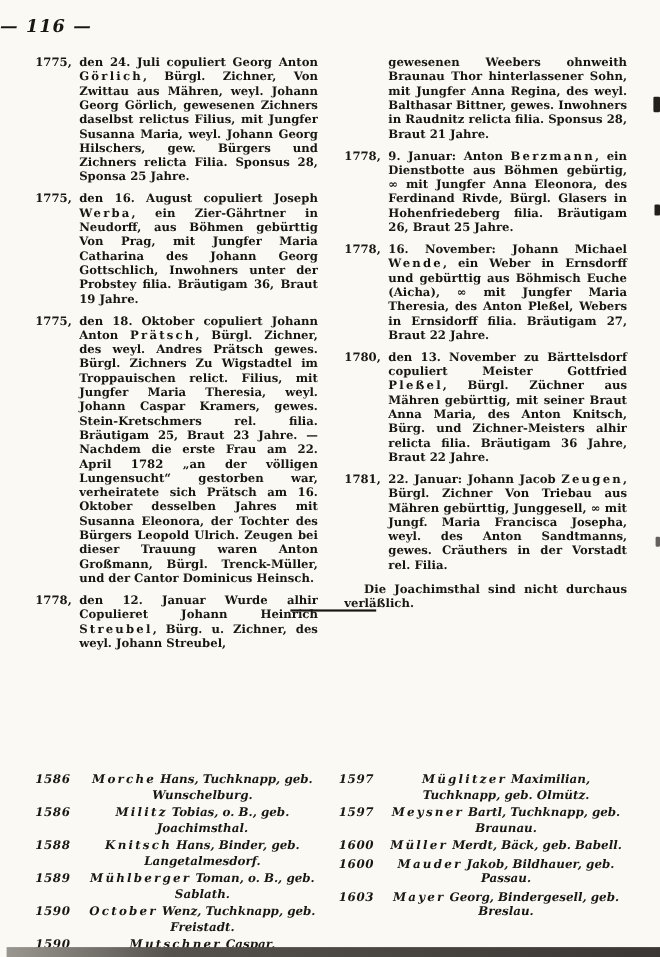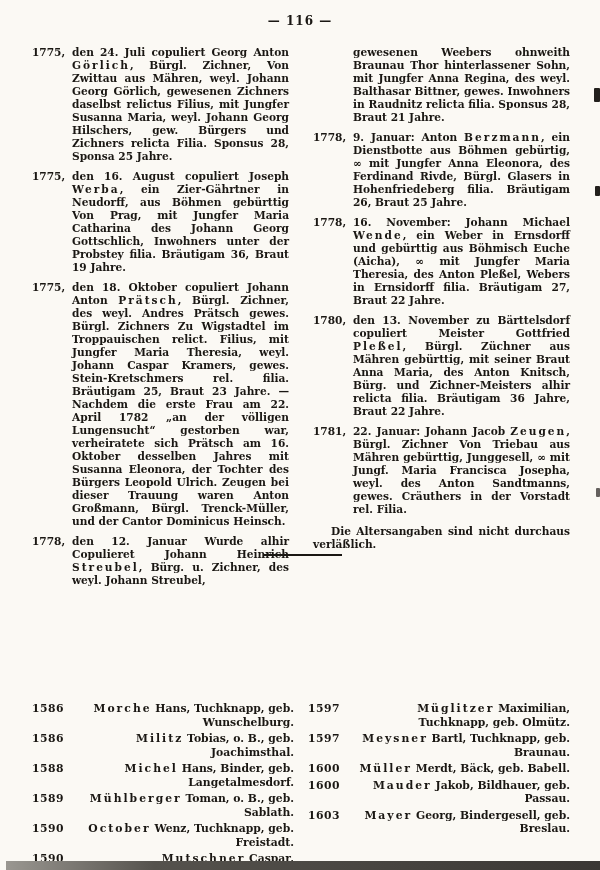--- a/index.html
+++ b/index.html
@@ -6,25 +6,26 @@
   .page{
     position:relative;
     width:600px;height:870px;
     margin:0 auto;
     background:#fbf9f4;
     font-family:"DejaVu Serif", serif;
     color:#1a1713;
     overflow:hidden;
   }
   .pageno{
-    text-align:center;
+    text-align:left;
     padding-top:14px;
-    font-size:12px;
+    font-size:16px;
     font-weight:bold;
     letter-spacing:1px;
+    font-style:italic;
   }
   
   .cols{
     display:flex;
     gap:24px;
     padding:18px 30px 0 32px;
   }
   .col{width:270px;font-size:10.6px;line-height:13px;font-weight:bold;text-align:justify;}
   .record{position:relative;padding-left:40px;margin-bottom:7px;}
   .record .year{position:absolute;left:0;top:0;}
@@ -43,21 +44,21 @@
   .title-line2{font-size:17.5px;font-weight:bold;line-height:24px;}
   .byline{margin-top:9px;font-size:12px;font-weight:bold;}
   .subline{margin-top:9px;font-size:11px;font-weight:bold;}
   
   .roster{
     position:absolute;left:32px;top:702px;
     width:538px;
     display:flex;gap:14px;
   }
   .roster-col{width:262px;font-size:10.8px;line-height:13.5px;font-weight:bold;}
-  .roster-row{position:relative;padding-left:42px;margin-bottom:3px;text-align:right;}
+  .roster-row{position:relative;padding-left:42px;margin-bottom:3px;text-align:center;font-style:italic;}
   .roster-row .year{position:absolute;left:0;top:0;letter-spacing:0.5px;}
   
   .edge-mark{position:absolute;background:#23201c;border-radius:1px;}
   .bottom-band{
     position:absolute;left:6px;right:0;bottom:0;height:9px;
     background:linear-gradient(to right,#9a9791,#55524d 25%,#45423e 70%,#3a3734);
   }
 </style>
 </head>
 <body>
@@ -74,32 +75,32 @@
         <div class="record"><span class="year">1778,</span><span><span>den 12. Januar Wurde alhir Copulieret Johann Heinrich </span><span class="spaced">Streubel</span><span>, Bürg. u. Zichner, des weyl. Johann Streubel,</span></span></div>
       </div>
     <div class="col">
       <div>
           <div class="record"><span><span>gewesenen Weebers ohnweith Braunau Thor hinterlassener Sohn, mit Jungfer Anna Regina, des weyl. Balthasar Bittner, gewes. Inwohners in Raudnitz relicta filia. Sponsus 28, Braut 21 Jahre.</span></span></div>
           <div class="record"><span class="year">1778,</span><span><span>9. Januar: Anton </span><span class="spaced">Berzmann</span><span>, ein Dienstbotte aus Böhmen gebürtig, ∞ mit Jungfer Anna Eleonora, des Ferdinand Rivde, Bürgl. Glasers in Hohenfriedeberg filia. Bräutigam 26, Braut 25 Jahre.</span></span></div>
           <div class="record"><span class="year">1778,</span><span><span>16. November: Johann Michael </span><span class="spaced">Wende</span><span>, ein Weber in Ernsdorff und gebürttig aus Böhmisch Euche (Aicha), ∞ mit Jungfer Maria Theresia, des Anton Pleßel, Webers in Ernsidorff filia. Bräutigam 27, Braut 22 Jahre.</span></span></div>
           <div class="record"><span class="year">1780,</span><span><span>den 13. November zu Bärttelsdorf copuliert Meister Gottfried </span><span class="spaced">Pleßel</span><span>, Bürgl. Züchner aus Mähren gebürttig, mit seiner Braut Anna Maria, des Anton Knitsch, Bürg. und Zichner-Meisters alhir relicta filia. Bräutigam 36 Jahre, Braut 22 Jahre.</span></span></div>
           <div class="record"><span class="year">1781,</span><span><span>22. Januar: Johann Jacob </span><span class="spaced">Zeugen</span><span>, Bürgl. Zichner Von Triebau aus Mähren gebürttig, Junggesell, ∞ mit Jungf. Maria Francisca Josepha, weyl. des Anton Sandtmanns, gewes. Cräuthers in der Vorstadt rel. Filia.</span></span></div>
         </div>
-      <p class="note">Die Altersangaben sind nicht durchaus verläßlich.</p>
+      <p class="note">Die Joachimsthal sind nicht durchaus verläßlich.</p>
     </div>
   </div>
 
   <div class="divider"></div>
 
 
   <div class="roster">
     <div class="roster-col">
         <div class="roster-row"><span class="year">1586</span><span class="spaced">Morche</span><span> Hans, Tuchknapp, geb. Wunschelburg.</span></div>
         <div class="roster-row"><span class="year">1586</span><span class="spaced">Militz</span><span> Tobias, o. B., geb. Joachimsthal.</span></div>
-        <div class="roster-row"><span class="year">1588</span><span class="spaced">Michel</span><span> Hans, Binder, geb. Langetalmesdorf.</span></div>
+        <div class="roster-row"><span class="year">1588</span><span class="spaced">Knitsch</span><span> Hans, Binder, geb. Langetalmesdorf.</span></div>
         <div class="roster-row"><span class="year">1589</span><span class="spaced">Mühlberger</span><span> Toman, o. B., geb. Sablath.</span></div>
         <div class="roster-row"><span class="year">1590</span><span class="spaced">October</span><span> Wenz, Tuchknapp, geb. Freistadt.</span></div>
         <div class="roster-row"><span class="year">1590</span><span class="spaced">Mutschner</span><span> Caspar, Bäckenknecht, geb. Brüx.</span></div>
       </div>
     <div class="roster-col">
         <div class="roster-row"><span class="year">1597</span><span class="spaced">Müglitzer</span><span> Maximilian, Tuchknapp, geb. Olmütz.</span></div>
         <div class="roster-row"><span class="year">1597</span><span class="spaced">Meysner</span><span> Bartl, Tuchknapp, geb. Braunau.</span></div>
         <div class="roster-row"><span class="year">1600</span><span class="spaced">Müller</span><span> Merdt, Bäck, geb. Babell.</span></div>
         <div class="roster-row"><span class="year">1600</span><span class="spaced">Mauder</span><span> Jakob, Bildhauer, geb. Passau.</span></div>
         <div class="roster-row"><span class="year">1603</span><span class="spaced">Mayer</span><span> Georg, Bindergesell, geb. Breslau.</span></div>

